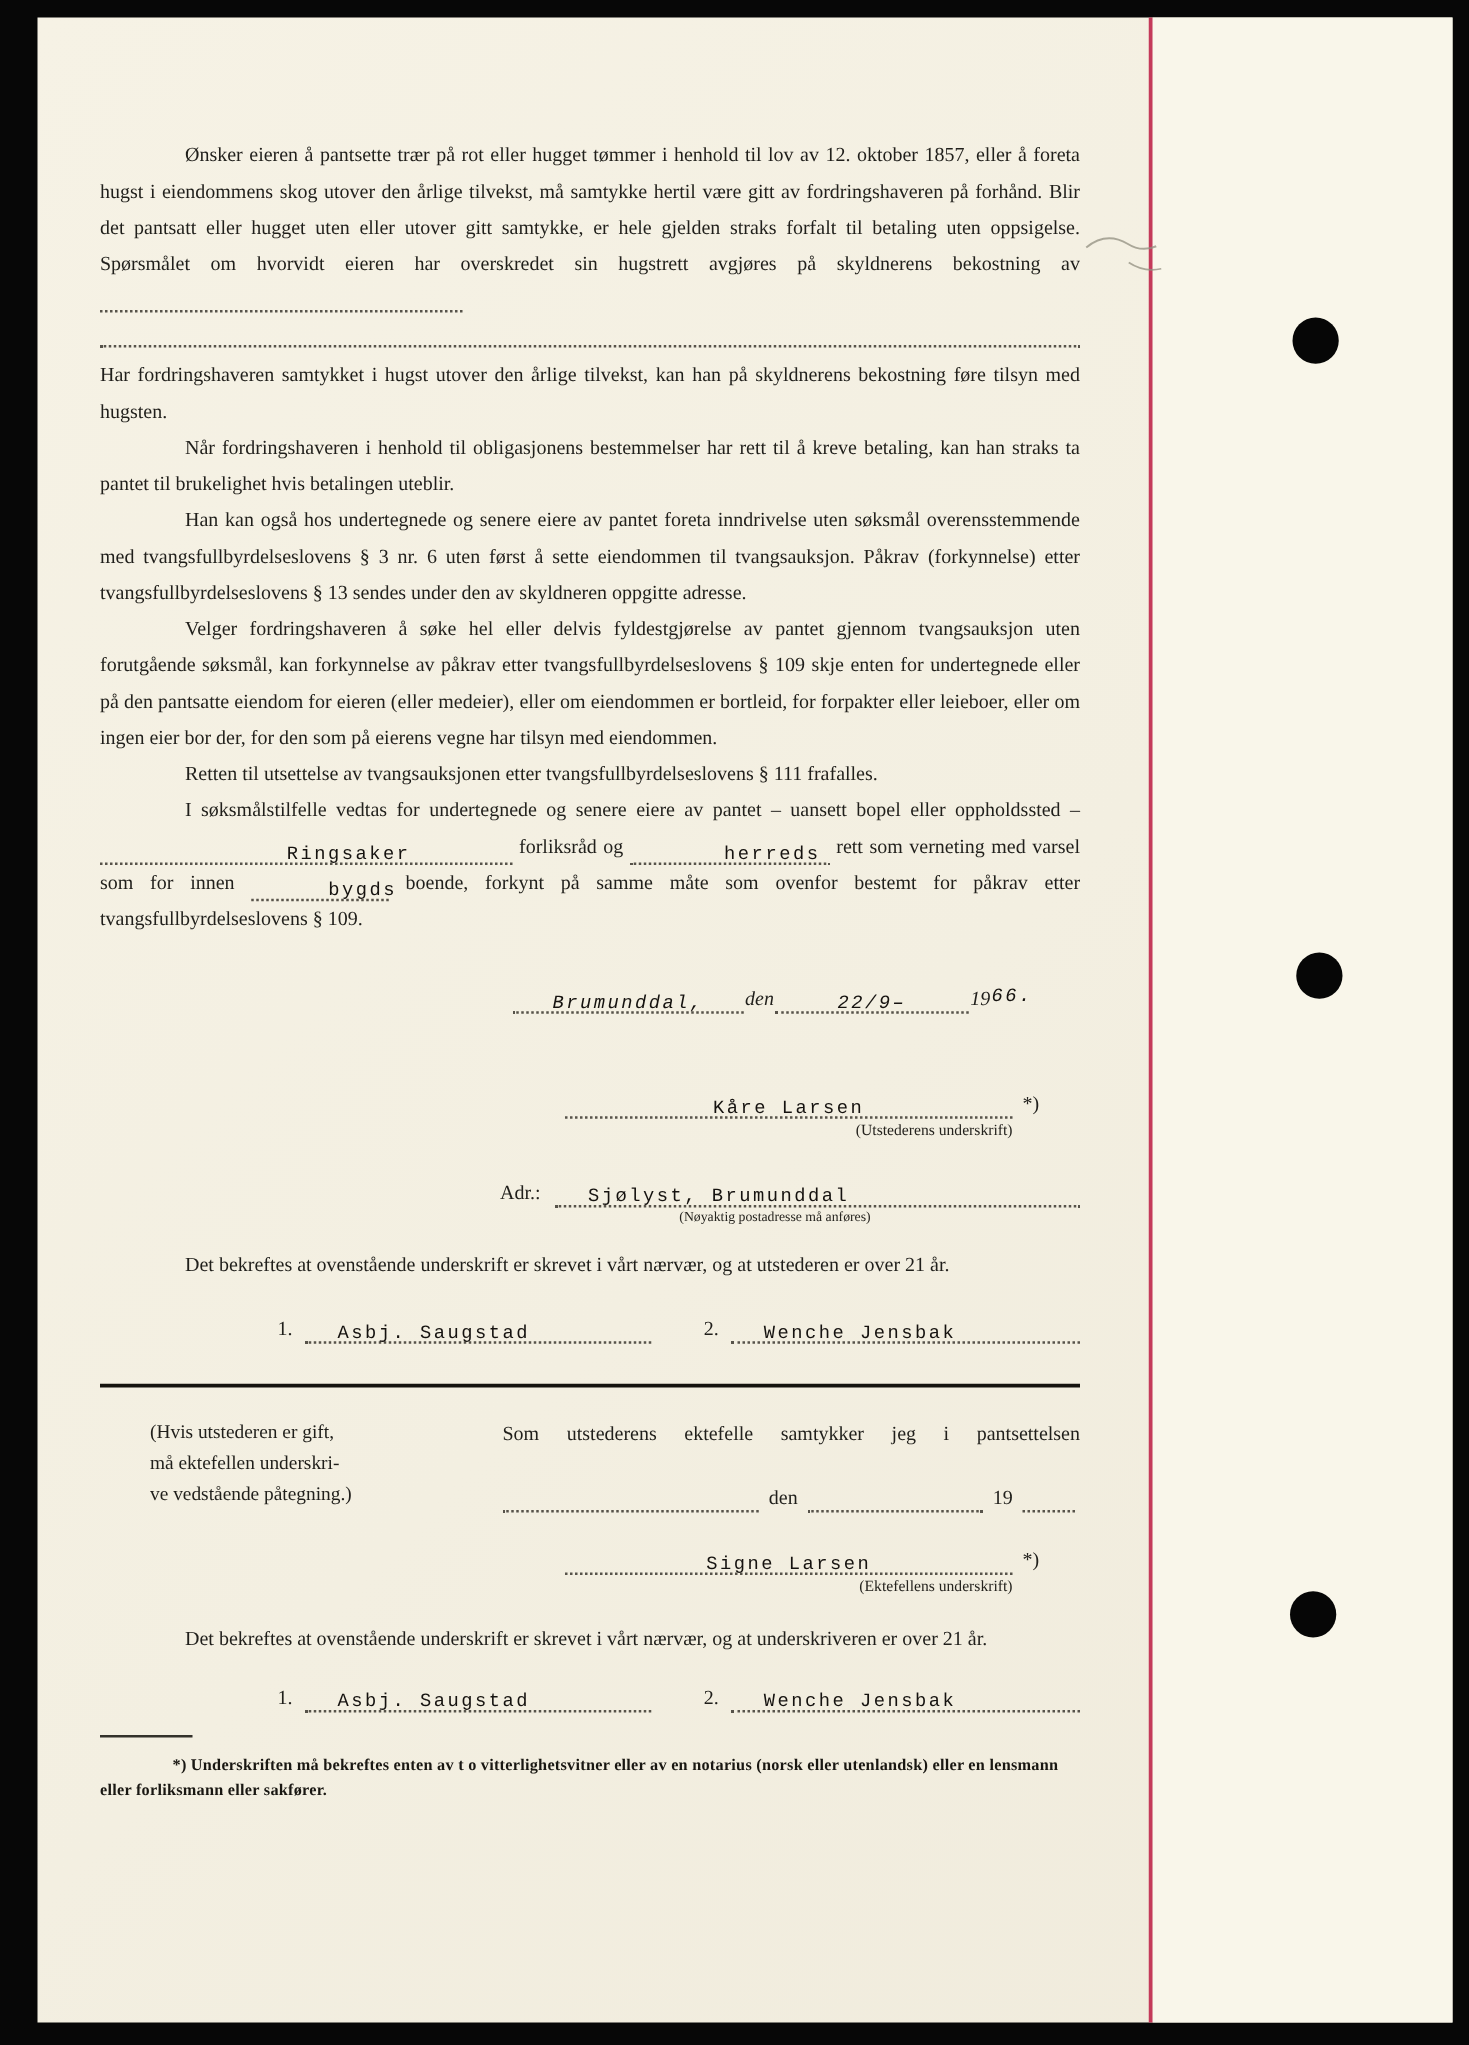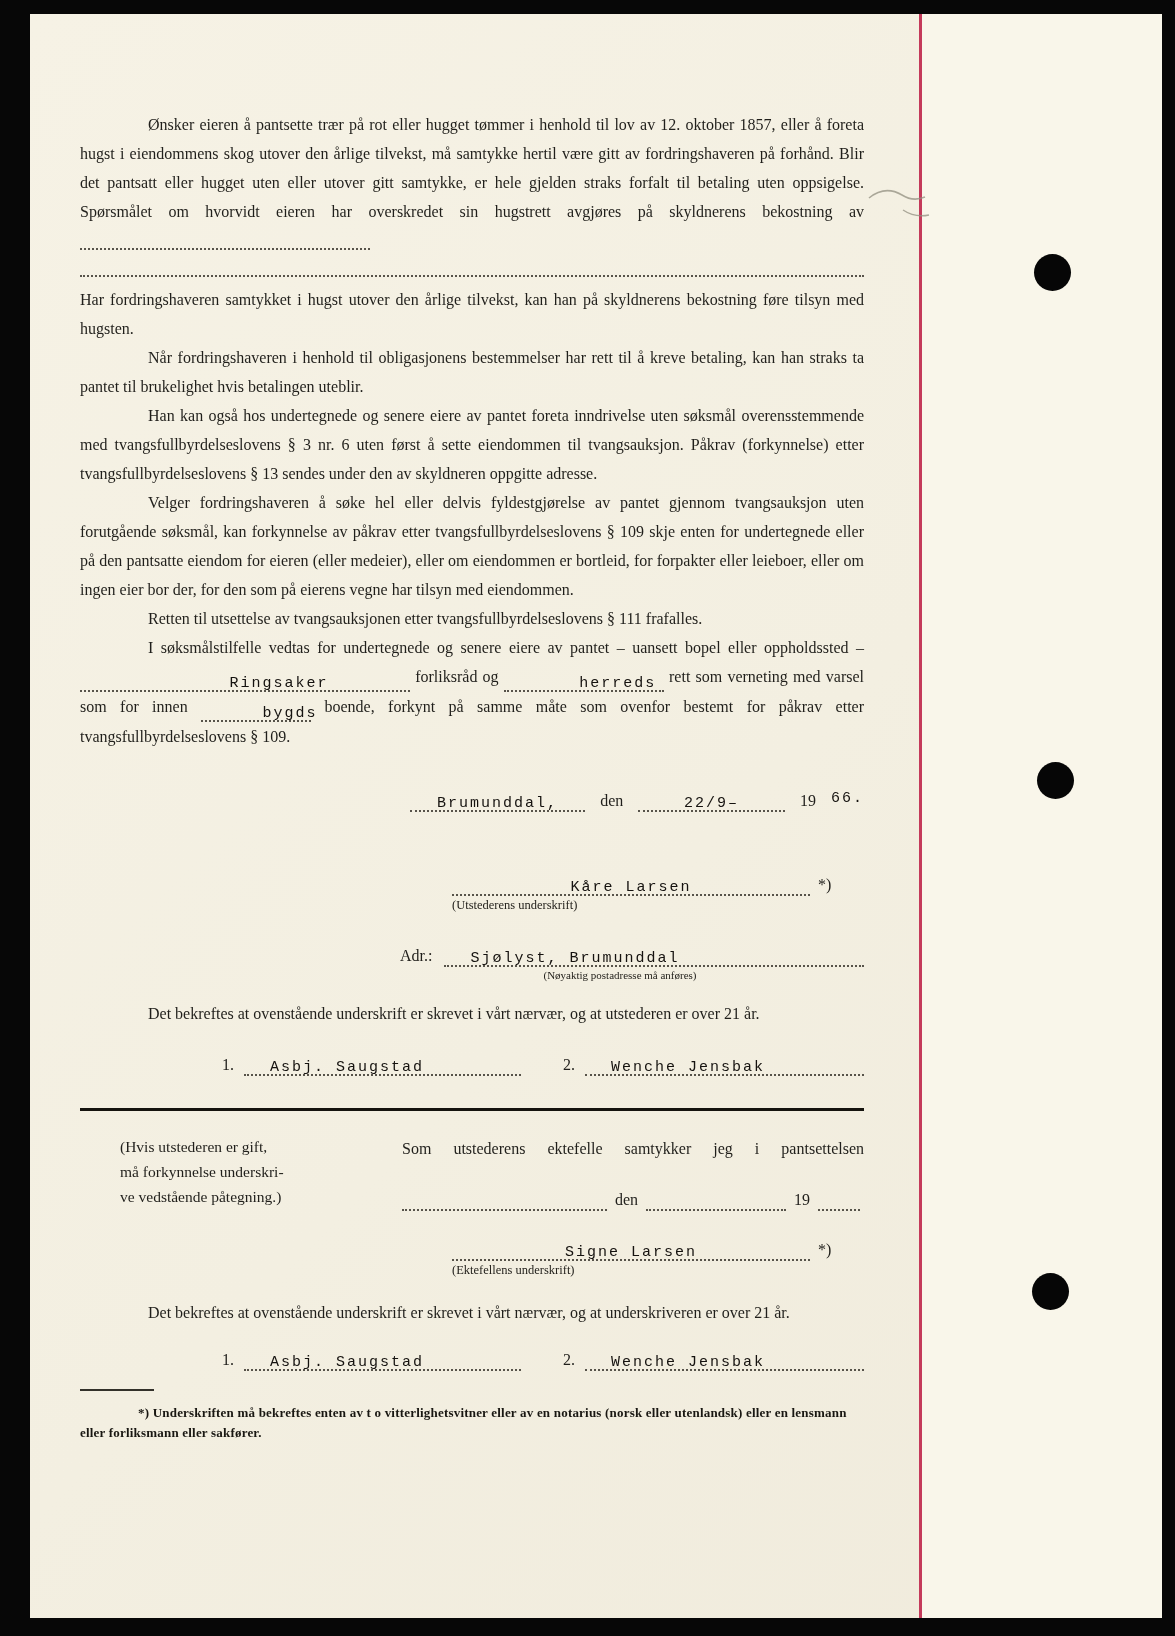--- a/index.html
+++ b/index.html
@@ -54,28 +54,28 @@
   }
   .w290 { width: 290px; } .w330 { width: 330px; } .w160 { width: 160px; }
   .w110 { width: 110px; } .w185 { width: 185px; } .w155 { width: 155px; }
   .w205 { width: 205px; } .w140 { width: 140px; } .w42 { width: 42px; }
 
   .dotline-full {
     height: 0; border-bottom: 2px dotted #57534a;
     margin: 20px 0 8px 0;
   }
 
-  .date-line { display: flex; align-items: flex-end; margin: 32px 0 0 330px; gap: 15px; }
+  .date-line { display: flex; align-items: flex-end; margin: 32px 0 0 330px; gap: 1px; font-style: italic; }
   .lbl { line-height: 22px; }
 
   .sig-block { margin: 60px 0 0 372px; width: 410px; }
   .sig-row { display: flex; align-items: flex-end; }
   .sigline { width: 358px; }
   .star { margin-left: 8px; line-height: 22px; }
-  .sig-caption { width: 358px; text-align: left; font-size: 12.5px; line-height: 15px; margin-top: 2px; color: #25231e; }
+  .sig-caption { width: 358px; text-align: right; font-size: 12.5px; line-height: 15px; margin-top: 2px; color: #25231e; }
 
   .addr-row { display: flex; align-items: flex-end; margin: 30px 0 0 320px; }
   .addr-label { margin-right: 12px; line-height: 22px; }
   .addrline { width: 400px; }
   .addr-caption { margin-left: 334px; width: 412px; text-align: center; font-size: 11px; line-height: 15px; margin-top: 1px; color: #25231e; }
 
   .statement { margin-top: 16px; }
 
   .witness-row { display: flex; align-items: flex-end; margin: 24px 0 0 142px; }
   .wnum { margin-right: 10px; line-height: 22px; }
@@ -187,21 +187,21 @@
       <span class="blank wb2 left">
           <span class="typed">Wenche Jensbak</span>
         </span>
     </div>
 
     <div class="rule"></div>
 
     <div class="spouse">
       <div class="spouse-note">
         <div>(Hvis utstederen er gift,</div>
-        <div>må forkynnelse underskri-</div>
+        <div>må ektefellen underskri-</div>
         <div>ve vedstående påtegning.)</div>
       </div>
       <div class="spouse-right">
         <p class="consent">Som utstederens ektefelle samtykker jeg i pantsettelsen</p>
         <div class="consent-blanks">
           <span class="blank w205"></span>
           <span class="lbl">den</span>
           <span class="blank w140"></span>
           <span class="lbl">19</span>
           <span class="blank w42"></span>

